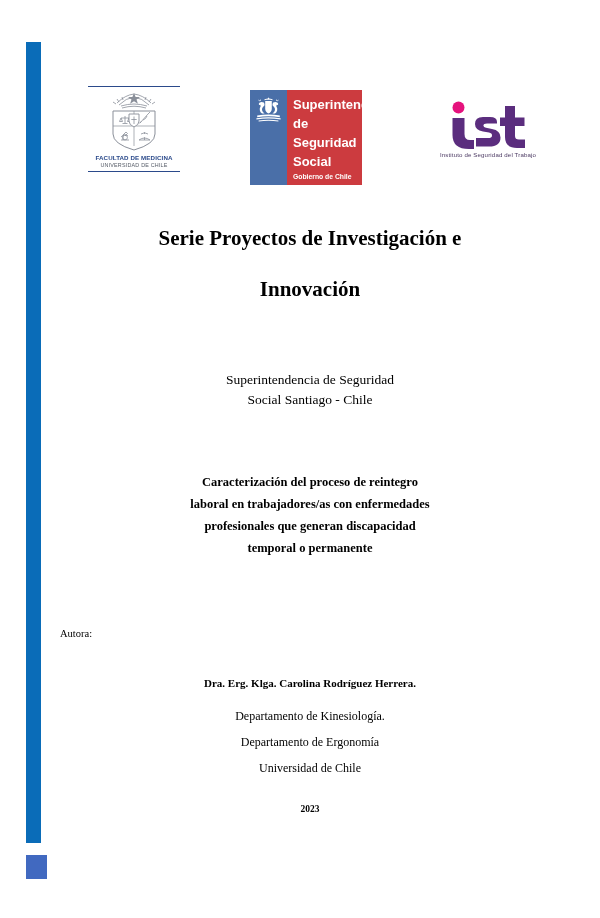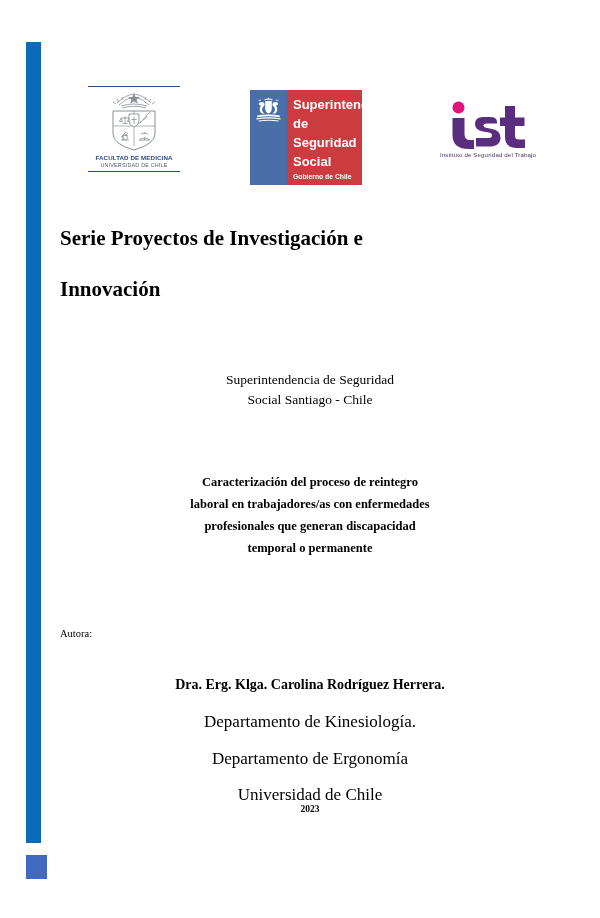--- a/index.html
+++ b/index.html
@@ -170,20 +170,21 @@
     white-space: nowrap;
     margin-top: 1px;
   }
 
   
   .series-title {
     position: absolute;
     left: 60px;
     top: 228px;
     width: 500px;
+    text-align: center;
     font-size: 21px;
     font-weight: bold;
     line-height: 1;
   }
   .series-title .line2 {
     margin-top: 30px;
   }
 
   .org-line {
     position: absolute;
@@ -213,31 +214,31 @@
     width: 500px;
     font-size: 10.5px;
   }
 
   .author-name {
     position: absolute;
     left: 60px;
     top: 677px;
     width: 500px;
     text-align: center;
-    font-size: 14px;
+    font-size: 11px;
     font-weight: bold;
   }
 
   .affiliations {
     position: absolute;
     left: 60px;
     top: 704px;
     width: 500px;
     text-align: center;
-    font-size: 17px;
+    font-size: 12px;
     line-height: 2.15;
   }
 
   .year {
     position: absolute;
     left: 60px;
     top: 804px;
     width: 500px;
     text-align: center;
     font-size: 9.5px;

